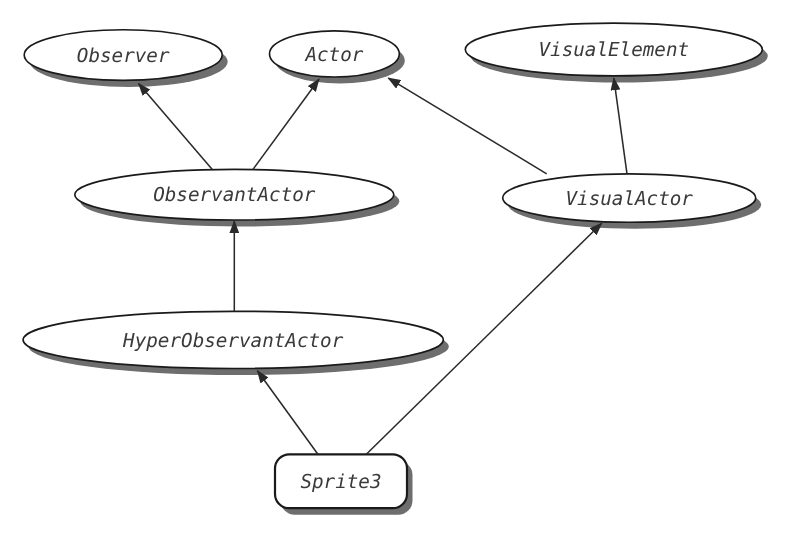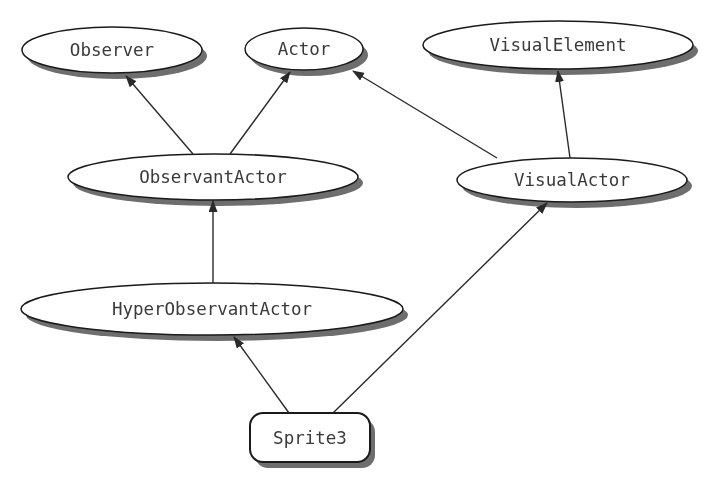--- a/index.html
+++ b/index.html
@@ -6,20 +6,21 @@
     margin: 0;
     padding: 0;
     background: #ffffff;
   }
   .stage {
     position: relative;
     width: 716px;
     height: 485px;
     background: #ffffff;
     overflow: hidden;
+    font-style: italic;
   }
   svg { display: block; }
   .node-label {
     font-family: "DejaVu Sans Mono", "Liberation Mono", monospace;
     font-size: 17.5px;
     font-weight: 400;
     fill: #3a3a3a;
   }
   .edge-line {
     stroke: #2a2a2a;

